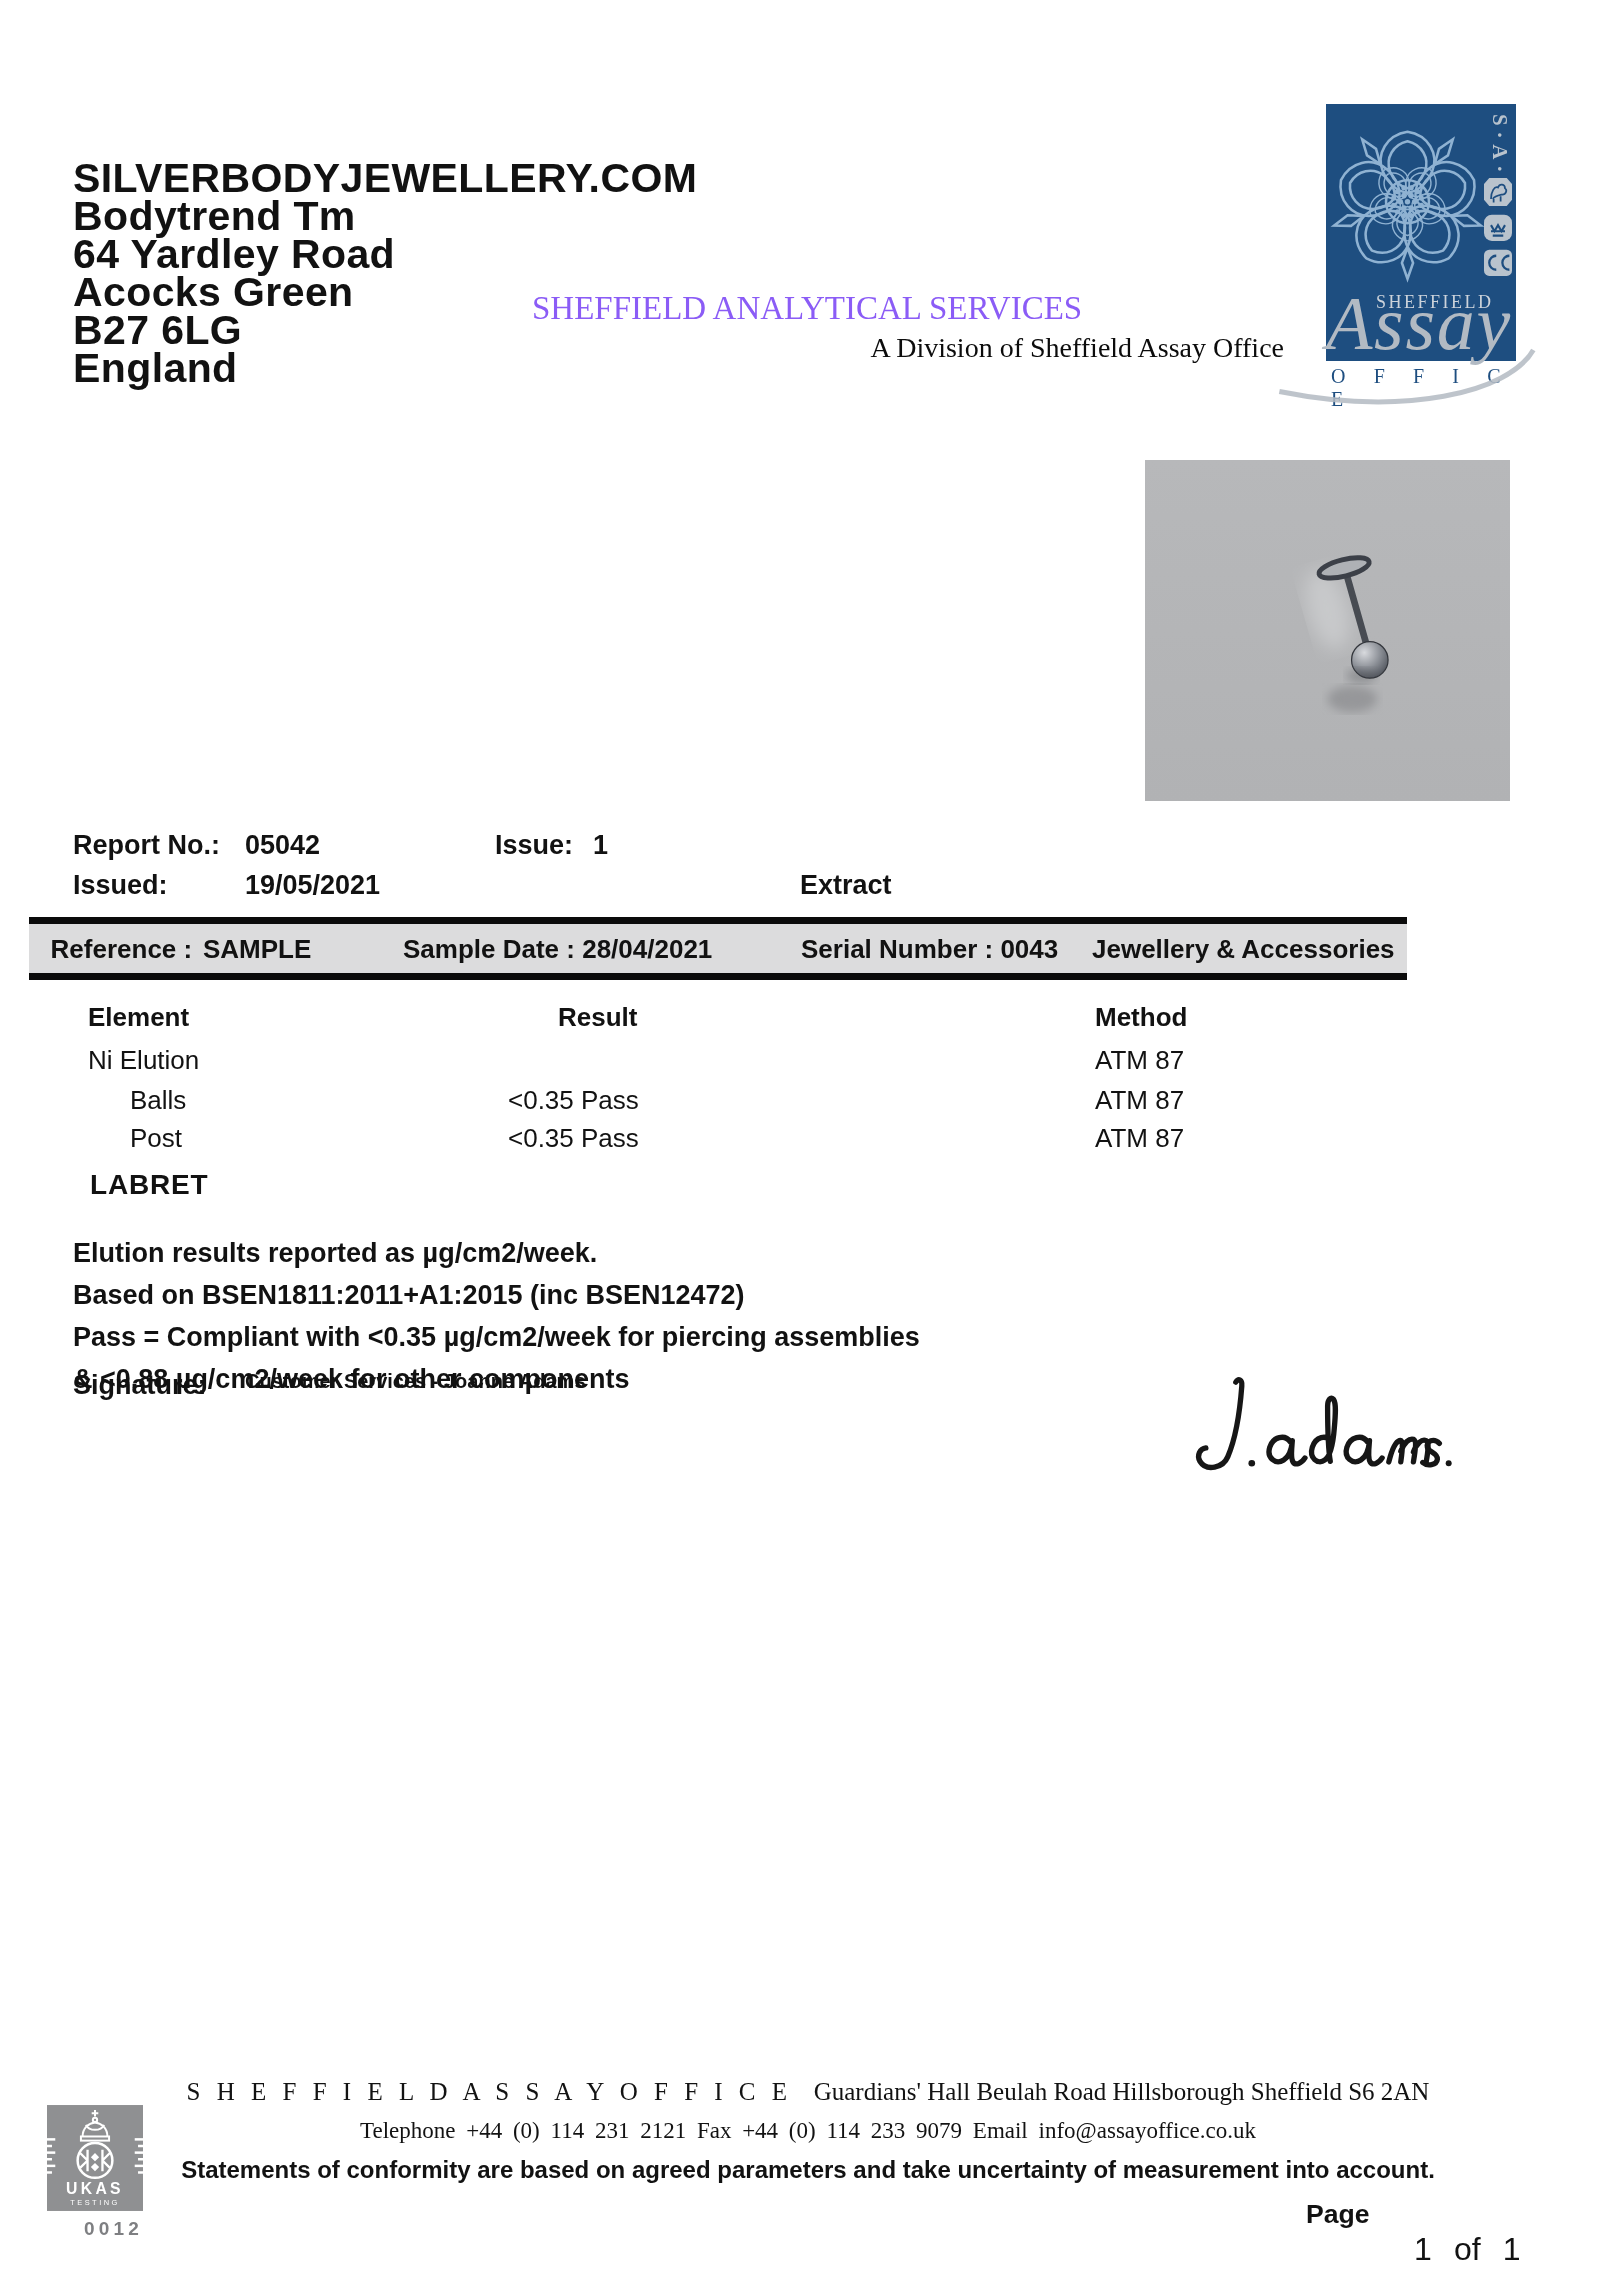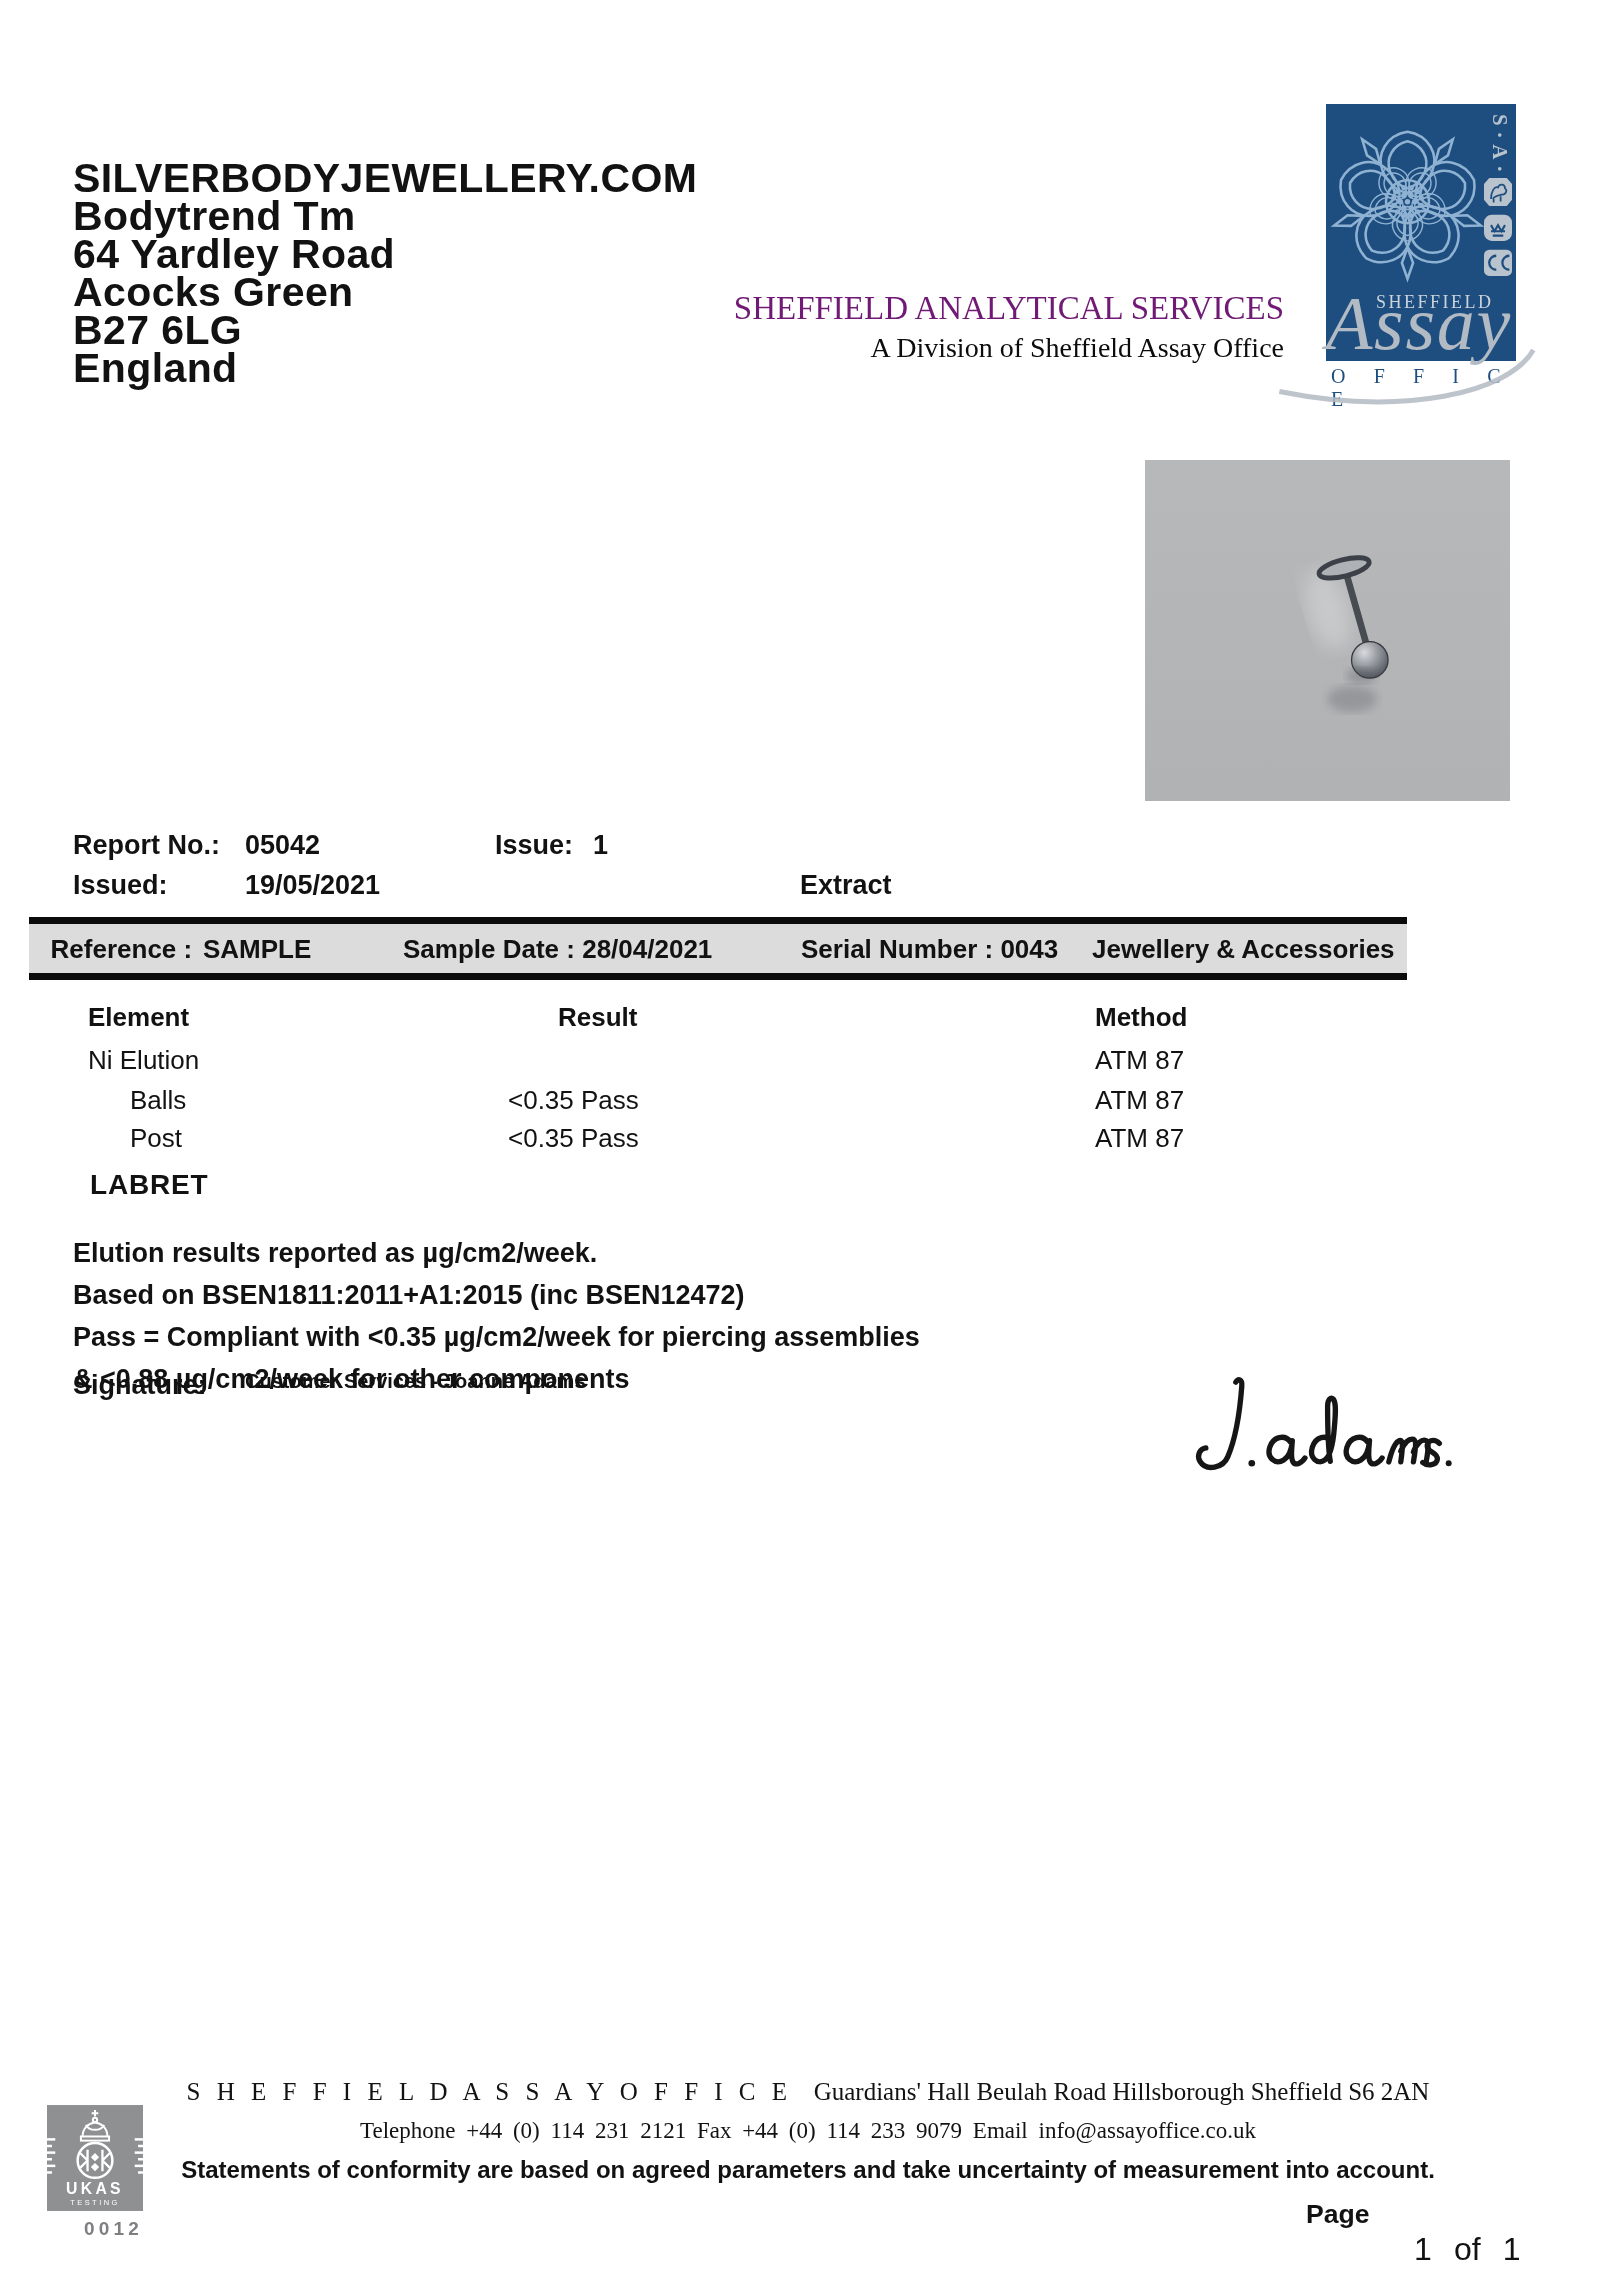--- a/index.html
+++ b/index.html
@@ -12,22 +12,22 @@
     font-family: "Liberation Sans", sans-serif;
     color: #121212;
     overflow: hidden;
   }
   .abs { position: absolute; }
 
   
   .recipient { left:73px; top:159px; font-size:41px; font-weight:bold; line-height:38px; letter-spacing:0.4px; }
 
   
-  .division-title { left:532px; top:290px; width:752px; text-align:right;
-    font-family:"Liberation Serif", serif; font-size:33px; color:#701a75; }
+  .division-title { left:532px; top:290px; width:752px; text-align:left;
+    font-family:"Liberation Serif", serif; font-size:33px; color:#8b5cf6; }
   .division-sub { left:532px; top:332px; width:752px; text-align:right;
     font-family:"Liberation Serif", serif; font-size:28px; color:#0c0c0c; }
 
   
   .logo-wrap { left:1326px; top:104px; width:191px; height:307px; }
   .logo-box { position:absolute; left:0; top:0; width:190px; height:257px; background:#1e4e80; }
   .logo-rose { position:absolute; left:1.7px; top:8.3px; }
   .logo-sao { position:absolute; right:5px; top:10px; writing-mode:vertical-rl; text-orientation:mixed;
     font-family:"Liberation Serif", serif; font-weight:bold; font-size:21px; letter-spacing:5.8px; color:#b9c3cd; }
   .logo-stamps { position:absolute; right:4.2px; top:73px; }

